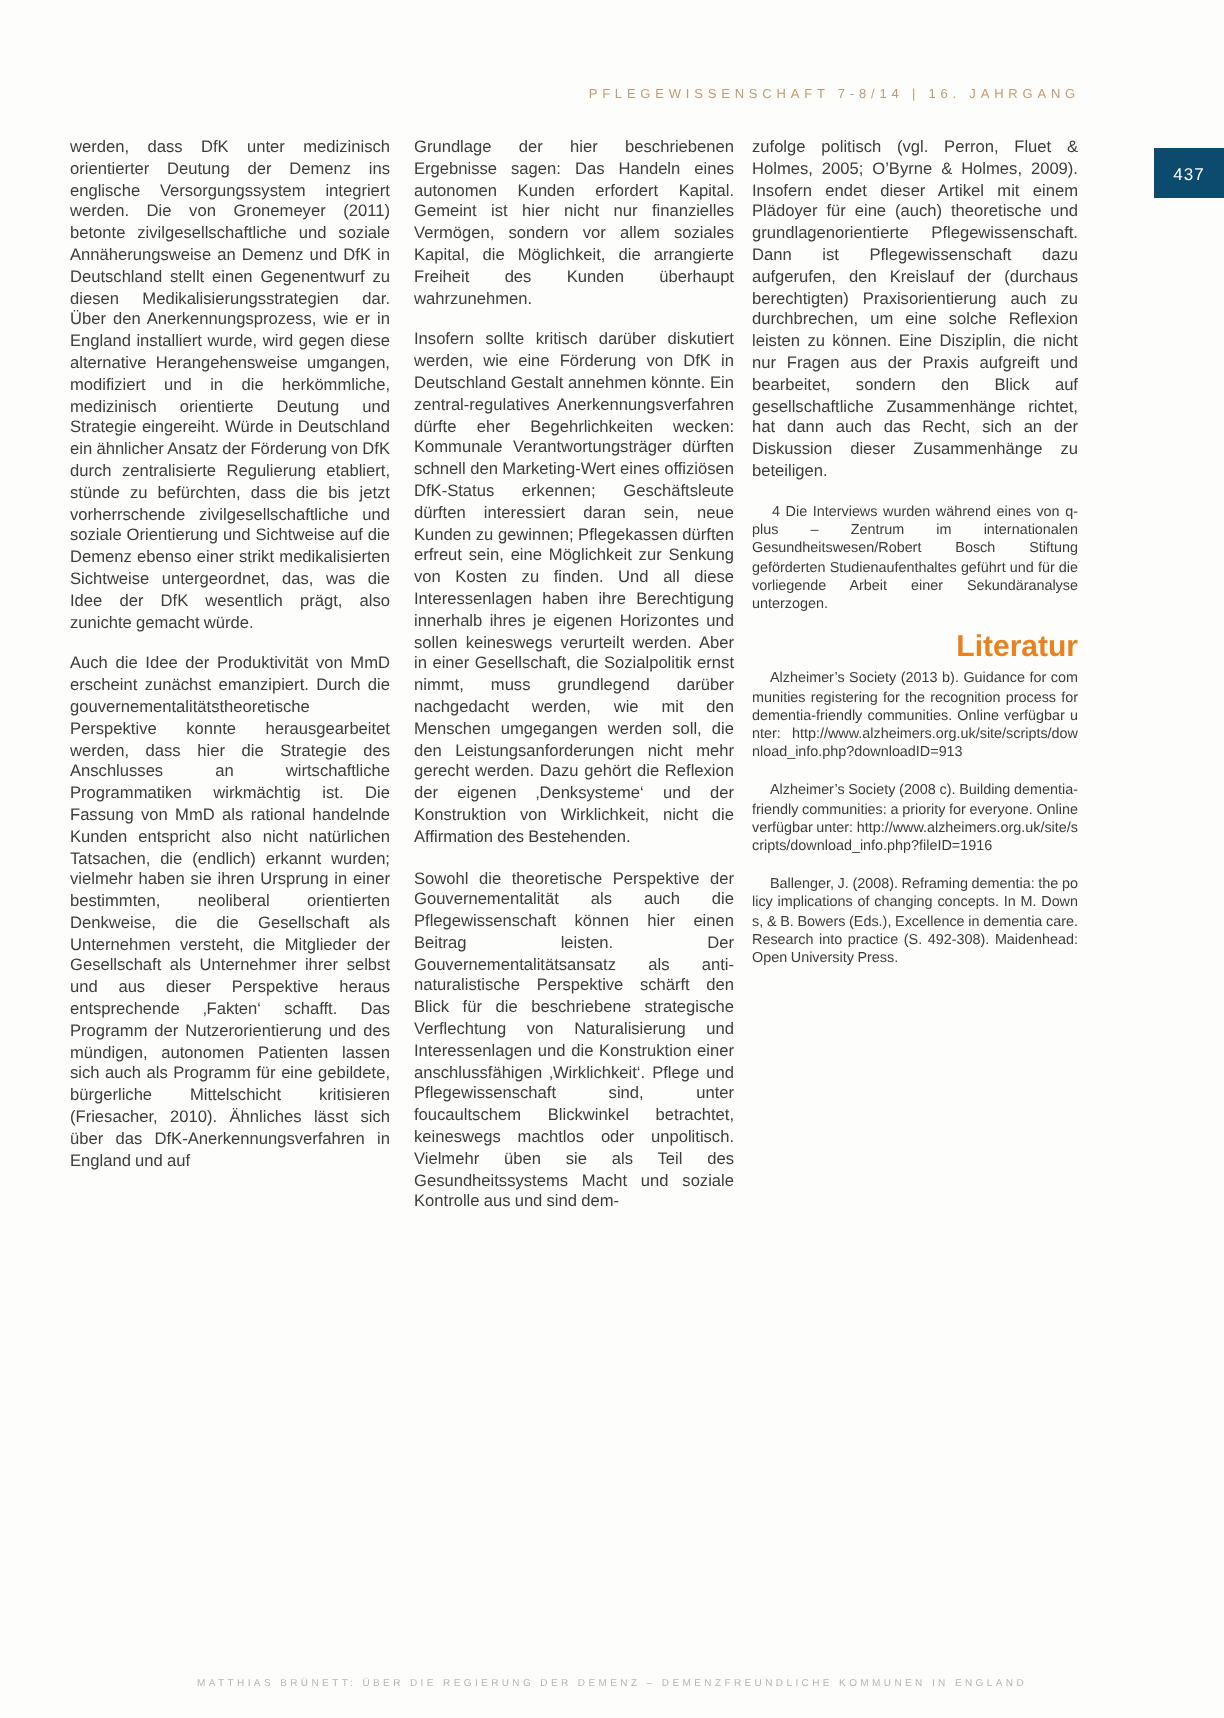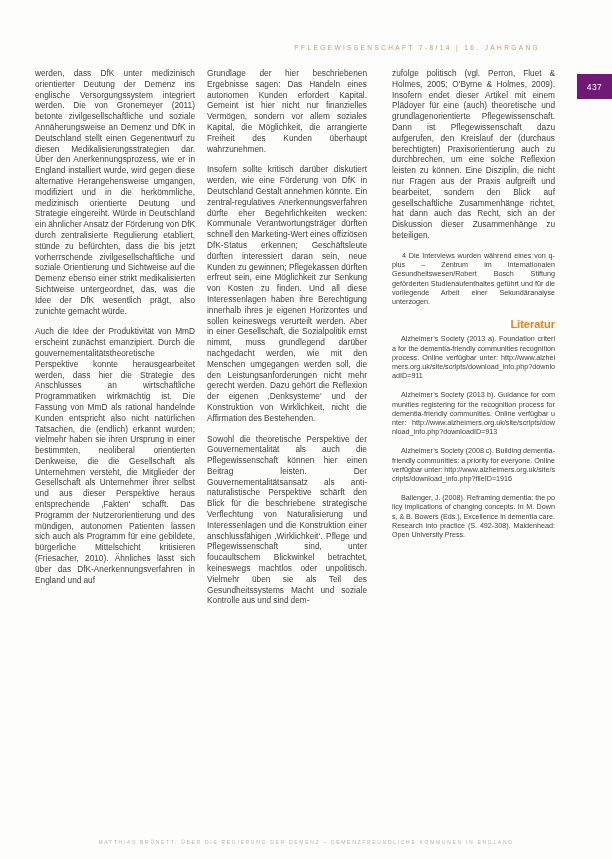--- a/index.html
+++ b/index.html
@@ -11,45 +11,45 @@
   }
   .journal-header{
     position:absolute;top:44px;left:35px;width:505px;
     text-align:right;
     font-size:6.5px;letter-spacing:2.4px;
     color:#c49a72;
     white-space:nowrap;
   }
   .page-badge{
     position:absolute;top:74px;right:0;width:35px;height:25px;
-    background:#701a75;color:#ffffff;
+    background:#0c4a6e;color:#ffffff;
     display:flex;align-items:center;justify-content:center;
     font-size:8.5px;letter-spacing:0.5px;
   }
   .col{
     position:absolute;top:68px;width:160px;
     font-size:8.3px;line-height:10.8px;
     text-align:justify;
     hyphens:auto;-webkit-hyphens:auto;
     word-spacing:-0.2px;
   }
   #col1{left:35px;}
   #col2{left:207px;}
-  #col3{left:392px;width:163px;}
+  #col3{left:376px;width:163px;}
   .col p{margin:0 0 10px 0;}
   .footnote{
     font-size:7.2px;line-height:9.3px;
     margin:0 0 8px 0;
     text-indent:10px;
   }
   .lit-heading{
     text-align:right;
     color:#e8821f;
     font-weight:bold;
-    font-size:11px;
+    font-size:15px;
     margin:12px 0 5px 0;
   }
   .reference{
     font-size:7.2px;line-height:9.2px;
     margin:0 0 5px 0;
     text-indent:9px;
     word-break:break-all;
   }
   .page-footer{
     position:absolute;top:839px;left:20px;width:572px;
@@ -76,19 +76,18 @@
 <div class="col" id="col2">
   <p lang="de">Grundlage der hier beschriebenen Ergebnisse sagen: Das Handeln eines autonomen Kunden erfordert Kapital. Gemeint ist hier nicht nur finanzielles Vermögen, sondern vor allem soziales Kapital, die Möglichkeit, die arrangierte Freiheit des Kunden überhaupt wahrzunehmen.</p>
   <p lang="de">Insofern sollte kritisch darüber diskutiert werden, wie eine Förderung von DfK in Deutschland Gestalt annehmen könnte. Ein zentral-regulatives Anerkennungsverfahren dürfte eher Begehrlichkeiten wecken: Kommunale Verantwortungsträger dürften schnell den Marketing-Wert eines offiziösen DfK-Status erkennen; Geschäftsleute dürften interessiert daran sein, neue Kunden zu gewinnen; Pflegekassen dürften erfreut sein, eine Möglichkeit zur Senkung von Kosten zu finden. Und all diese Interessenlagen haben ihre Berechtigung innerhalb ihres je eigenen Horizontes und sollen keineswegs verurteilt werden. Aber in einer Gesellschaft, die Sozialpolitik ernst nimmt, muss grundlegend darüber nachgedacht werden, wie mit den Menschen umgegangen werden soll, die den Leistungsanforderungen nicht mehr gerecht werden. Dazu gehört die Reflexion der eigenen ‚Denksysteme‘ und der Konstruktion von Wirklichkeit, nicht die Affirmation des Bestehenden.</p>
   <p lang="de">Sowohl die theoretische Perspektive der Gouvernementalität als auch die Pflegewissenschaft können hier einen Beitrag leisten. Der Gouvernementalitätsansatz als anti-naturalistische Perspektive schärft den Blick für die beschriebene strategische Verflechtung von Naturalisierung und Interessenlagen und die Konstruktion einer anschlussfähigen ‚Wirklichkeit‘. Pflege und Pflegewissenschaft sind, unter foucaultschem Blickwinkel betrachtet, keineswegs machtlos oder unpolitisch. Vielmehr üben sie als Teil des Gesundheitssystems Macht und soziale Kontrolle aus und sind dem-</p>
 </div>
 
 <div class="col" id="col3">
   <p lang="de">zufolge politisch (vgl. Perron, Fluet &amp; Holmes, 2005; O’Byrne &amp; Holmes, 2009). Insofern endet dieser Artikel mit einem Plädoyer für eine (auch) theoretische und grundlagenorientierte Pflegewissenschaft. Dann ist Pflegewissenschaft dazu aufgerufen, den Kreislauf der (durchaus berechtigten) Praxisorientierung auch zu durchbrechen, um eine solche Reflexion leisten zu können. Eine Disziplin, die nicht nur Fragen aus der Praxis aufgreift und bearbeitet, sondern den Blick auf gesellschaftliche Zusammenhänge richtet, hat dann auch das Recht, sich an der Diskussion dieser Zusammenhänge zu beteiligen.</p>
   <p lang="de" class="footnote">4    Die Interviews wurden während eines von q-plus – Zentrum im internationalen Gesundheitswesen/Robert Bosch Stiftung geförderten Studienaufenthaltes geführt und für die vorliegende Arbeit einer Sekundäranalyse unterzogen.</p>
   <div class="lit-heading">Literatur</div>
-  <p class="reference">Alzheimer’s Society (2013 a). Foundation criteria for the dementia-friendly communities recognition process. Online verfügbar unter: http://www.alzheimers.org.uk/site/scripts/download_info.php?downloadID=911</p>
   <p class="reference">Alzheimer’s Society (2013 b). Guidance for communities registering for the recognition process for dementia-friendly communities. Online verfügbar unter: http://www.alzheimers.org.uk/site/scripts/download_info.php?downloadID=913</p>
   <p class="reference">Alzheimer’s Society (2008 c). Building dementia-friendly communities: a priority for everyone. Online verfügbar unter: http://www.alzheimers.org.uk/site/scripts/download_info.php?fileID=1916</p>
   <p class="reference">Ballenger, J. (2008). Reframing dementia: the policy implications of changing concepts. In M. Downs, &amp; B. Bowers (Eds.), Excellence in dementia care. Research into practice (S. 492-308). Maidenhead: Open University Press.</p>
 </div>
 
 <div class="page-footer">MATTHIAS BRÜNETT: ÜBER DIE REGIERUNG DER DEMENZ – DEMENZFREUNDLICHE KOMMUNEN IN ENGLAND</div>
 
 </body></html>

